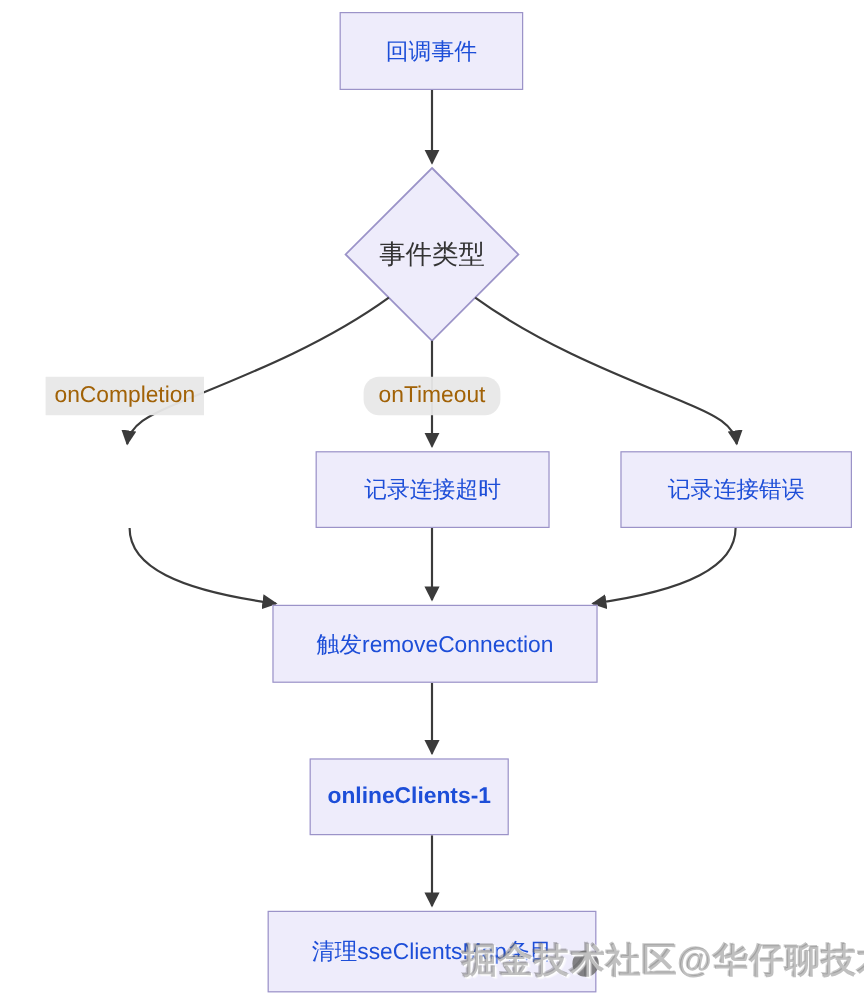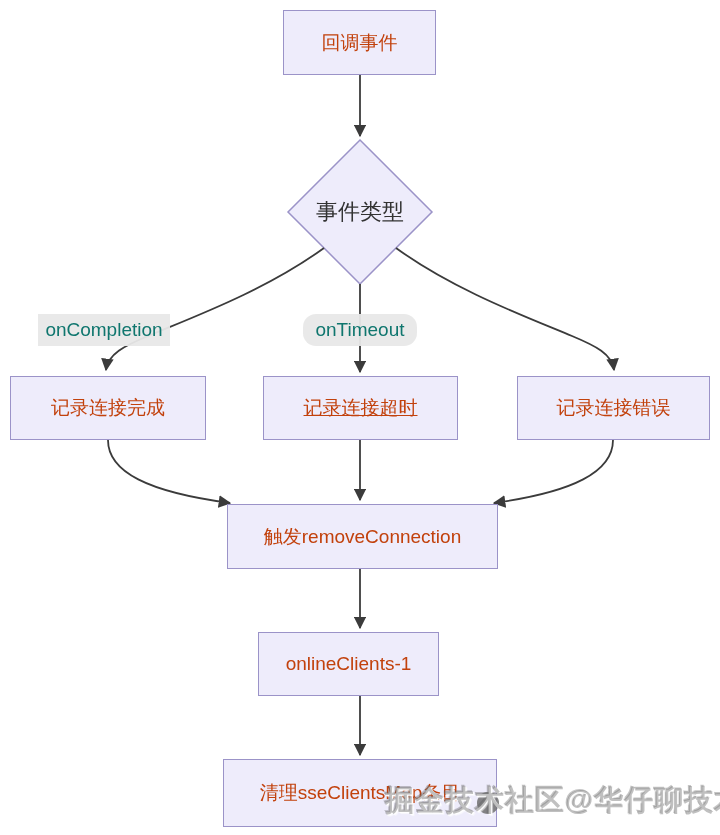--- a/index.html
+++ b/index.html
@@ -16,41 +16,41 @@
     left: 0; top: 0;
     width: 720px; height: 835px;
   }
   .node {
     position: absolute;
     display: flex;
     align-items: center;
     justify-content: center;
     background: #eeecfb;
     border: 1.5px solid #9b93c8;
-    color: #c2410c;
+    color: #1d4ed8;
     font-size: 19px;
     text-align: center;
     box-sizing: border-box;
   }
   .diamond-label {
     position: absolute;
     display: flex;
     align-items: center;
     justify-content: center;
     color: #333333;
     font-size: 22px;
     background: transparent;
   }
   .edge-label {
     position: absolute;
     display: flex;
     align-items: center;
     justify-content: center;
     background: rgba(232,232,232,0.95);
-    color: #0f766e;
+    color: #a16207;
     font-size: 19px;
     padding: 0 2px;
     box-sizing: border-box;
   }
   .watermark {
     position: absolute;
     left: 385px;
     top: 781px;
     font-size: 29px;
     font-weight: bold;
@@ -104,29 +104,28 @@
 
     <path d="M 360 569 L 360 628" fill="none" stroke="#3b3b3b" stroke-width="1.8" marker-end="url(#arrow)"></path>
 
     <path d="M 360 696 L 360 755" fill="none" stroke="#3b3b3b" stroke-width="1.8" marker-end="url(#arrow)"></path>
   </svg>
 
   <div class="node" style="left:283px; top:10px; width:153px; height:65px;">回调事件</div>
 
   <div class="diamond-label" style="left:300px; top:196px; width:120px; height:32px;">事件类型</div>
 
-  <div class="node" style="left:10px; top:376px; width:196px; height:64px;">记录连接完成</div>
 
-  <div class="node" style="left:263px; top:376px; width:195px; height:64px;text-decoration:underline;">记录连接超时</div>
+  <div class="node" style="left:263px; top:376px; width:195px; height:64px;">记录连接超时</div>
 
   <div class="node" style="left:517px; top:376px; width:193px; height:64px;">记录连接错误</div>
 
   <div class="node" style="left:227px; top:504px; width:271px; height:65px;">触发removeConnection</div>
 
-  <div class="node" style="left:258px; top:632px; width:181px; height:64px;">onlineClients-1</div>
+  <div class="node" style="left:258px; top:632px; width:166px; height:64px;font-weight:bold;">onlineClients-1</div>
 
   <div class="node" style="left:223px; top:759px; width:274px; height:68px;text-align:center;">清理sseClientsMap条目</div>
 
   <div class="edge-label" style="left:38px; top:314px; width:132px; height:32px;">onCompletion</div>
 
   <div class="edge-label" style="left:303px; top:314px; width:114px; height:32px;border-radius:13px;">onTimeout</div>
 
 
   <div class="watermark-dot"></div>
   <div class="watermark">掘金技术社区@华仔聊技术</div>

